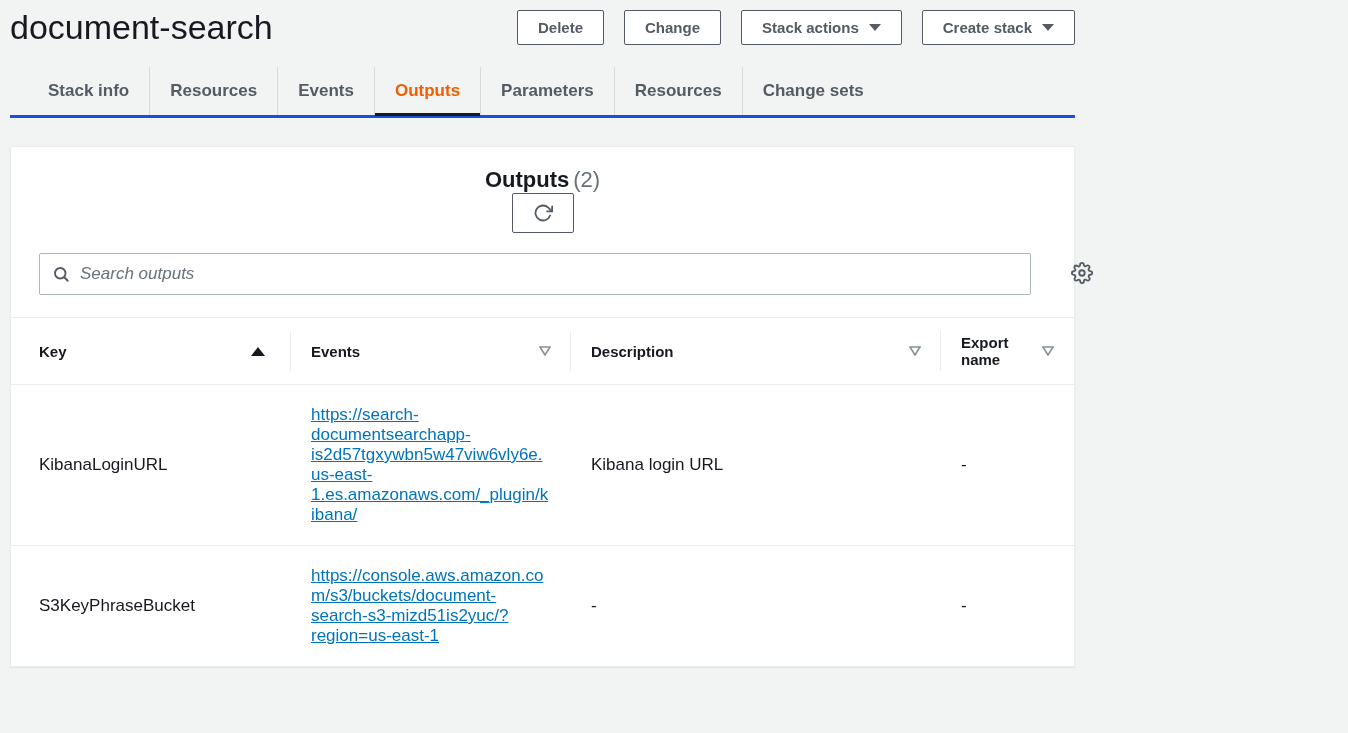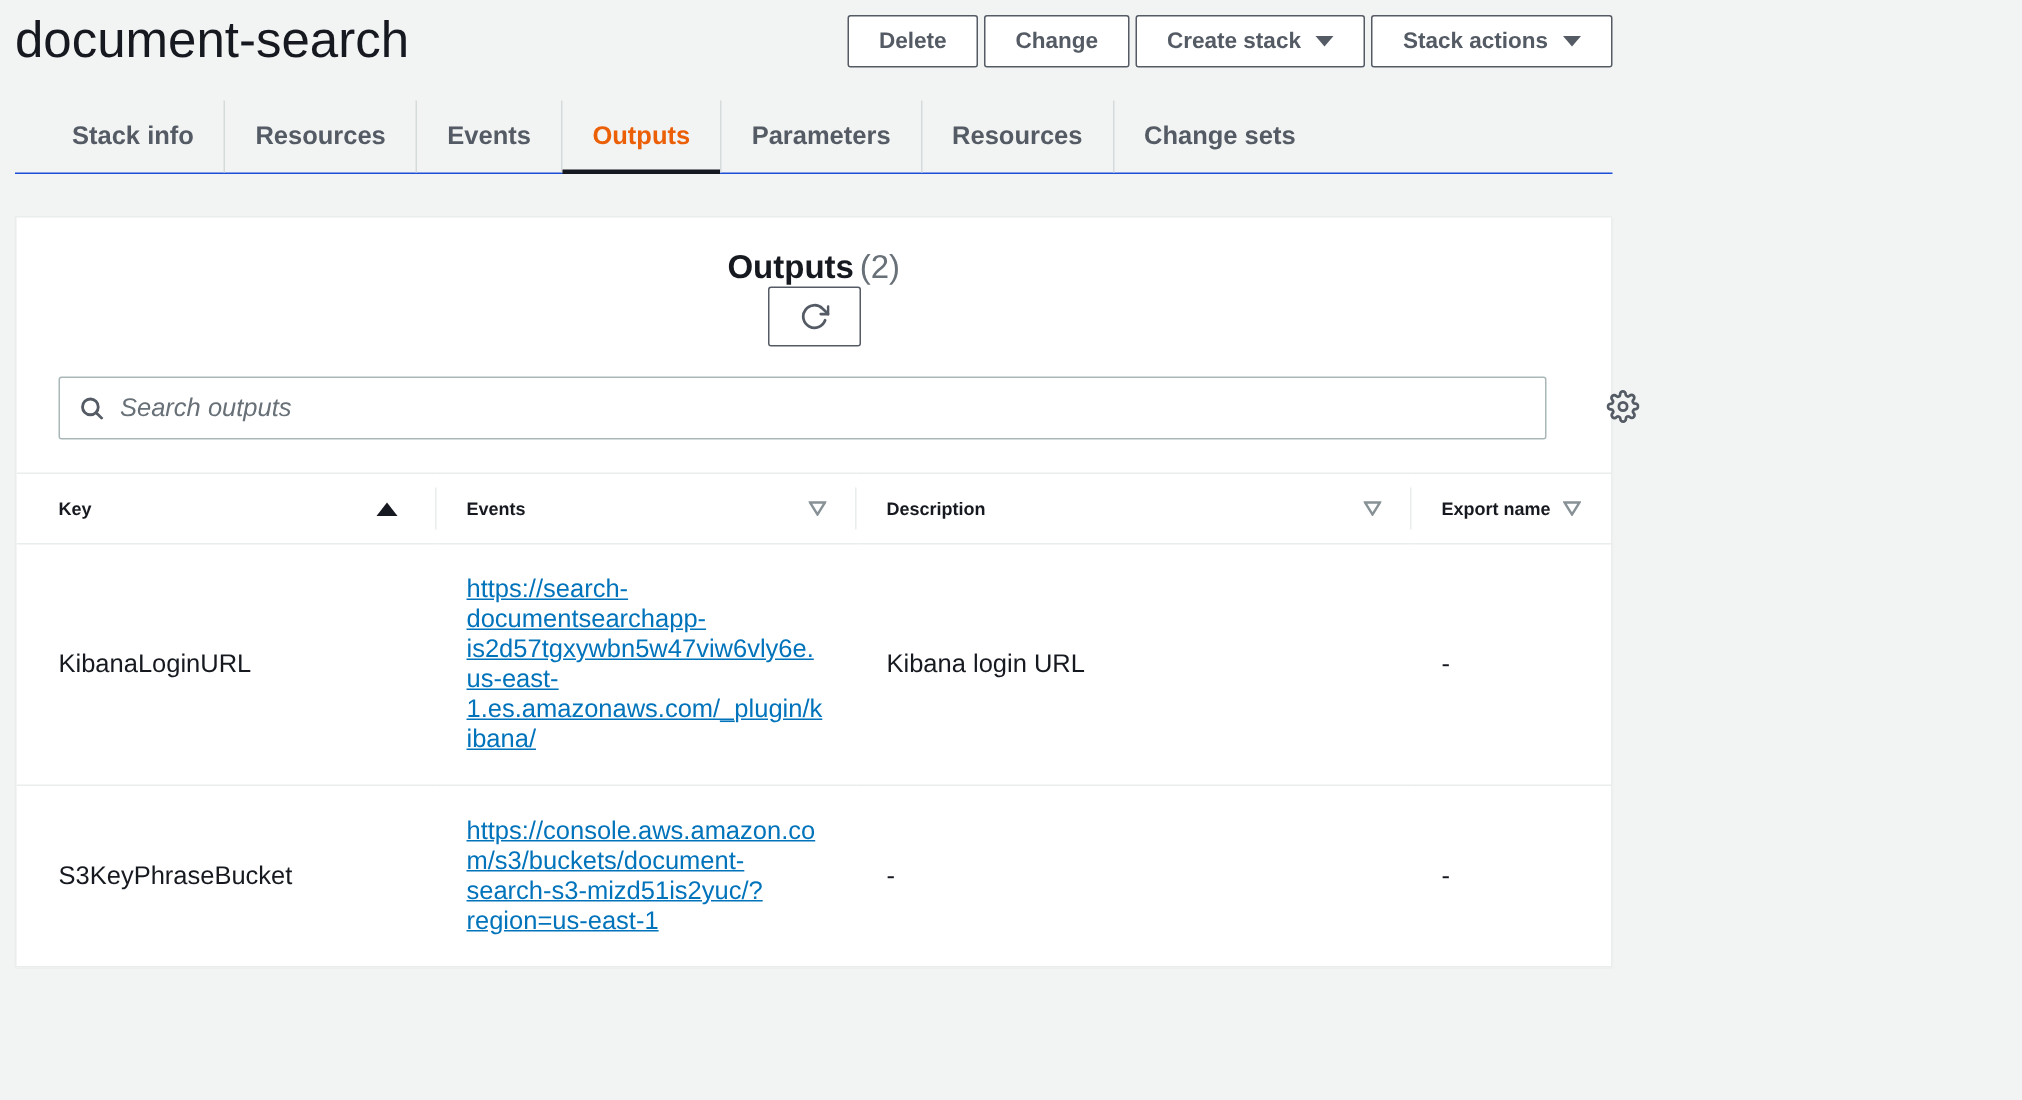--- a/index.html
+++ b/index.html
@@ -16,21 +16,21 @@
     display: flex;
     align-items: center;
     justify-content: space-between;
     padding: 8px 0 20px 0;
   }
   .page-title {
     font-size: 34px;
     font-weight: 400;
     color: #16191f;
   }
-  .header-actions { display: flex; gap: 4px; }
+  .header-actions { display: flex; gap: 20px; }
   .btn {
     background: #fff;
     border: 1px solid #545b64;
     border-radius: 2px;
     padding: 8px 20px;
     font-size: 15px;
     font-weight: 700;
     color: #545b64;
     cursor: pointer;
     display: inline-flex;
@@ -40,21 +40,21 @@
   .caret-down {
     width: 0; height: 0;
     border-left: 6px solid transparent;
     border-right: 6px solid transparent;
     border-top: 7px solid #545b64;
   }
 
   
   .tabs {
     display: flex;
-    border-bottom: 1px solid #1d4ed8;
+    border-bottom: 3px solid #1d4ed8;
     padding: 0 18px;
     gap: 0;
   }
   .tab {
     padding: 14px 20px;
     font-size: 17px;
     font-weight: 700;
     color: #545b64;
     cursor: pointer;
     border-right: 1px solid #d5dbdb;
@@ -124,21 +124,21 @@
   .gear-btn {
     margin-left: auto;
     cursor: pointer;
     color: #545b64;
   }
 
   
   .table { width: 100%; border-collapse: collapse; }
   .table thead th {
     text-align: left;
-    font-size: 12px;
+    font-size: 15px;
     font-weight: 700;
     padding: 16px 20px;
     border-top: 1px solid #eaeded;
     border-bottom: 1px solid #eaeded;
     position: relative;
   }
   .table thead th .th-inner {
     display: flex; align-items: center; justify-content: space-between;
   }
   .col-divider::after {
@@ -181,25 +181,25 @@
   <div class="header-row">
     <h1 class="page-title">document-search</h1>
     <div class="header-actions">
       <button class="btn">
         <span>Delete</span>
       </button>
       <button class="btn">
         <span>Change</span>
       </button>
       <button class="btn">
-        <span>Create stack</span>
+        <span>Stack actions</span>
         <span class="caret-down"></span>
       </button>
       <button class="btn">
-        <span>Stack actions</span>
+        <span>Create stack</span>
         <span class="caret-down"></span>
       </button>
     </div>
   </div>
 
   <div class="tabs" id="tabs-container">
       <div class="tab">Stack info</div>
       <div class="tab">Resources</div>
       <div class="tab">Events</div>
       <div class="tab active">Outputs</div>

